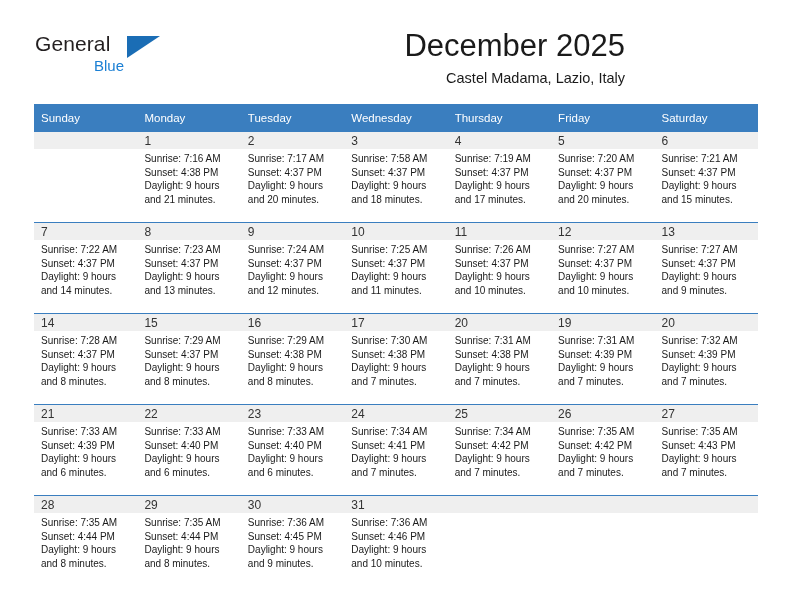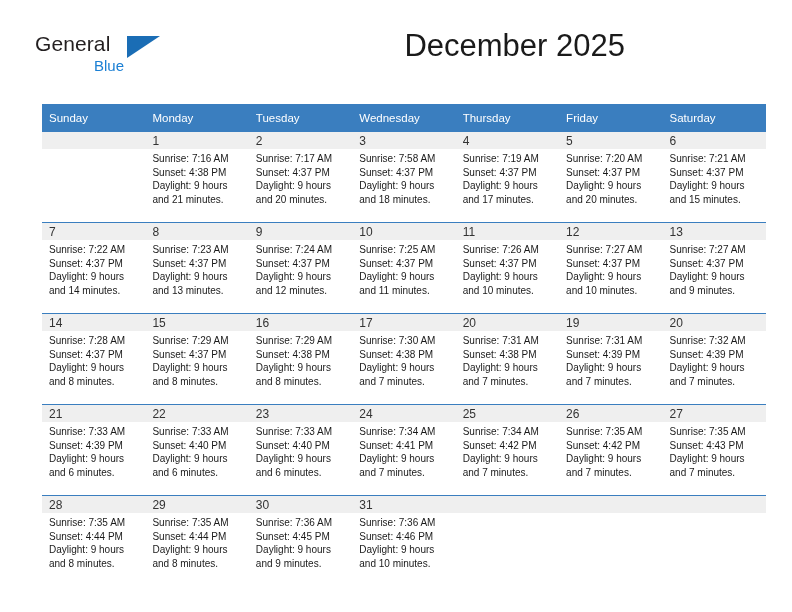--- a/index.html
+++ b/index.html
@@ -84,21 +84,20 @@
   }
 
   
   .calendar {
     position: absolute;
     left: 34px;
     top: 104px;
     width: 724px;
     border-collapse: collapse;
     table-layout: fixed;
-    margin-left: 8px;
   }
   .calendar th {
     background: #3a7ebf;
     color: #ffffff;
     font-size: 11.5px;
     font-weight: normal;
     text-align: left;
     padding: 5px 0 5px 7px;
     height: 18px;
     vertical-align: middle;
@@ -152,20 +151,21 @@
   <div class="header">
 
     <div class="logo">
       <span class="logo-general">General</span>
       <span class="logo-triangle"></span>
       <span class="logo-blue">Blue</span>
     </div>
 
     <div class="title-block">
       <div class="cal-title">December 2025</div>
+      <div class="cal-subtitle">Castel Madama, Lazio, Italy</div>
     </div>
 
   </div>
 
   <table class="calendar">
     <thead>
       <tr>
         <th>Sunday</th>
         <th>Monday</th>
         <th>Tuesday</th>

